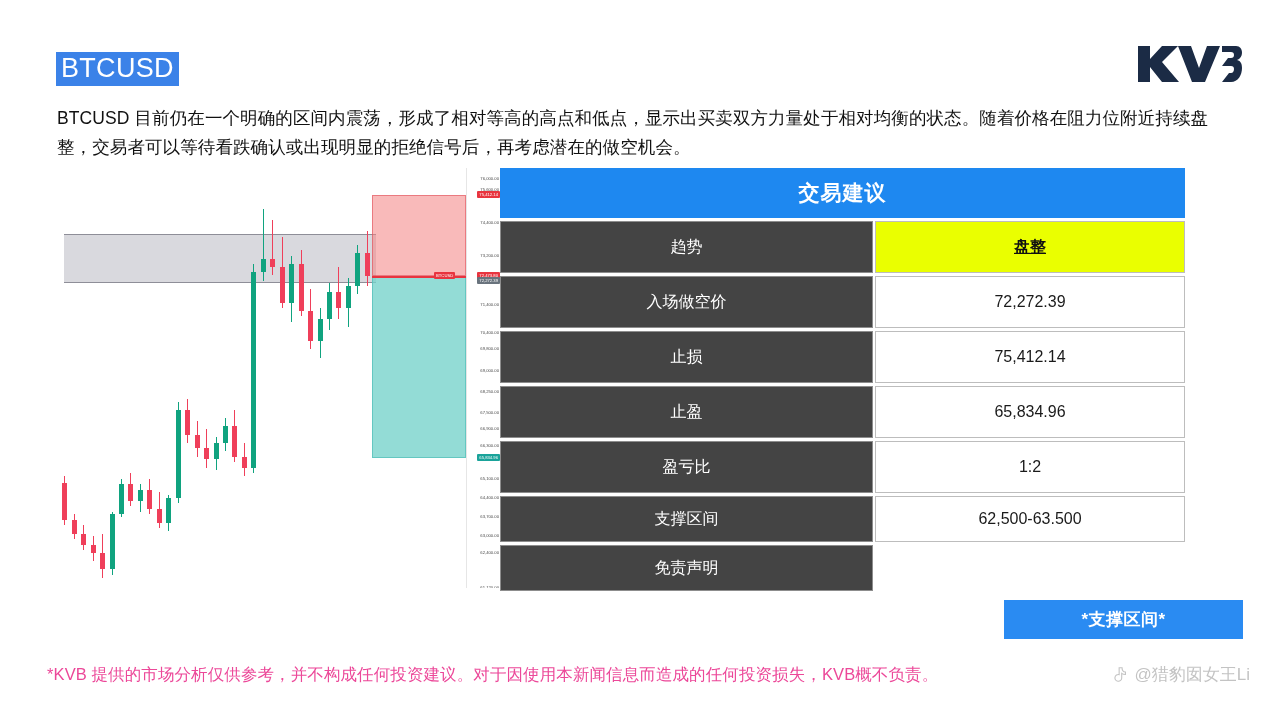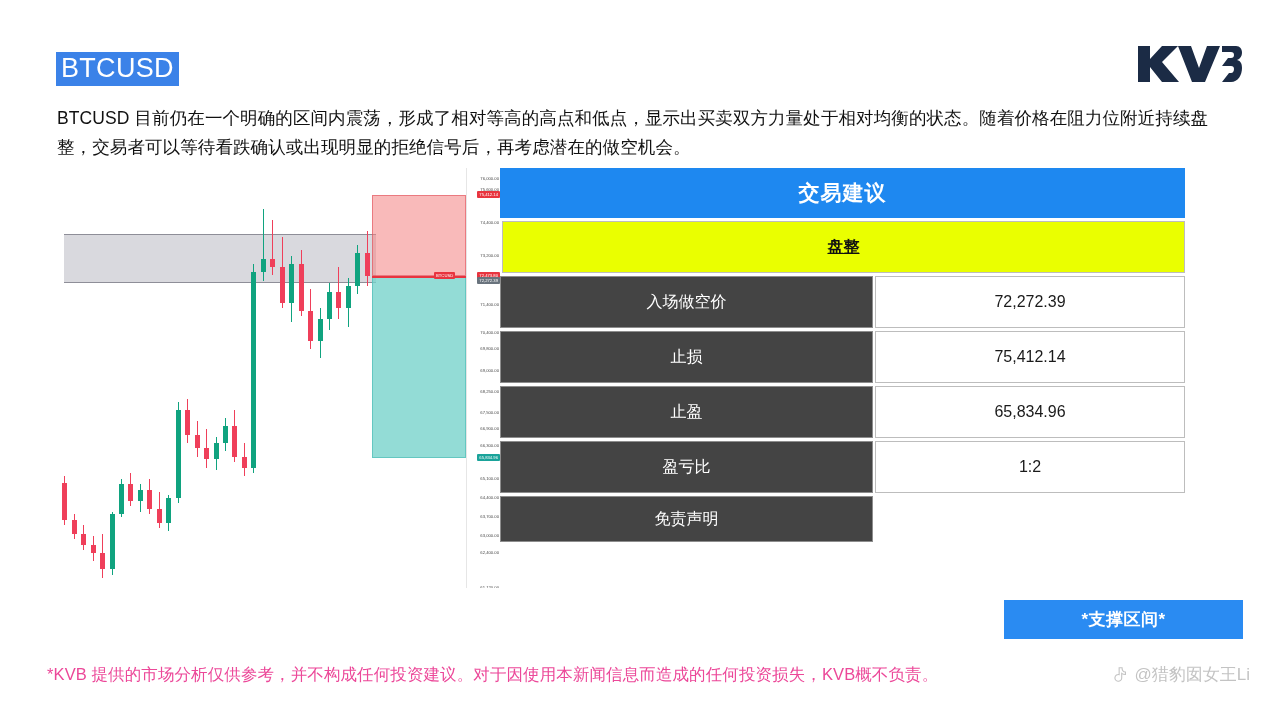--- a/index.html
+++ b/index.html
@@ -332,37 +332,42 @@
       <div class="axis-tag tag-red" style="top: 103.919px;">72,473.80</div>
       <div class="axis-tag tag-gray" style="top: 109.455px;">72,272.39</div>
       <div class="axis-tag tag-teal" style="top: 286.4px;">65,834.96</div>
     </div>
 </div>
 
 <div id="trade-table">
   <div id="table-header">交易建议</div>
   <div id="table-body">
       <div class="t-row">
+        <div class="t-label row-h-tall">趋势</div>
         <div class="t-value row-h-tall highlight">盘整</div>
       </div>
       <div class="t-row">
         <div class="t-label row-h-tall">入场做空价</div>
         <div class="t-value row-h-tall">72,272.39</div>
       </div>
       <div class="t-row">
         <div class="t-label row-h-tall">止损</div>
         <div class="t-value row-h-tall">75,412.14</div>
       </div>
       <div class="t-row">
         <div class="t-label row-h-tall">止盈</div>
         <div class="t-value row-h-tall">65,834.96</div>
       </div>
       <div class="t-row">
         <div class="t-label row-h-tall">盈亏比</div>
         <div class="t-value row-h-tall">1:2</div>
+      </div>
+      <div class="t-row">
+        <div class="t-label row-h-short">支撑区间</div>
+        <div class="t-value row-h-short">62,500-63.500</div>
       </div>
       <div class="t-row">
         <div class="t-label row-h-short">免责声明</div>
       </div>
     </div>
 </div>
 
 <div id="disclaimer-button">*支撑区间*</div>
 
 <div id="footer-note">*KVB 提供的市场分析仅供参考，并不构成任何投资建议。对于因使用本新闻信息而造成的任何投资损失，KVB概不负责。</div>

